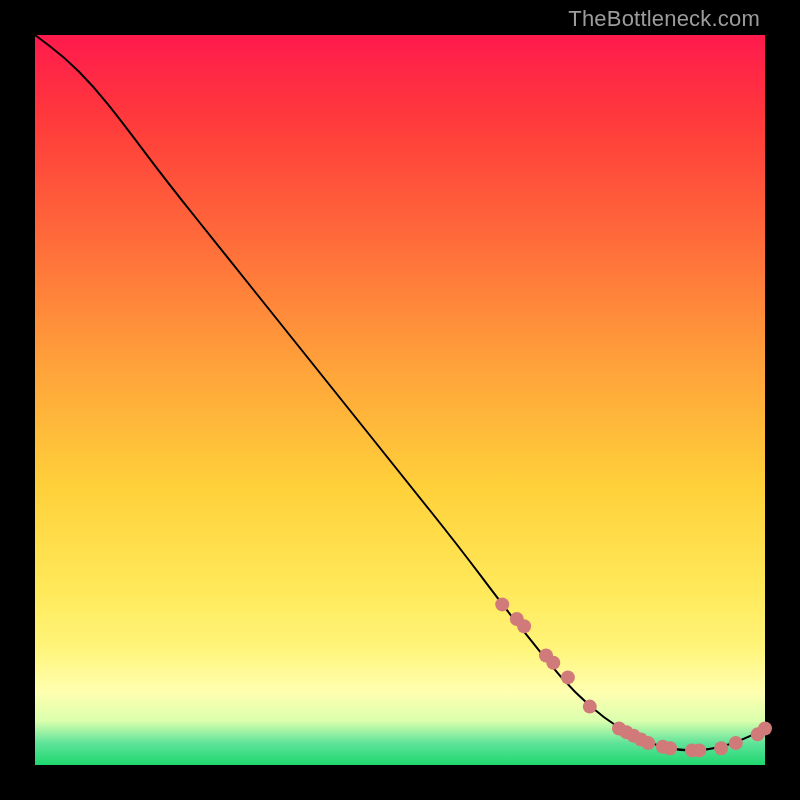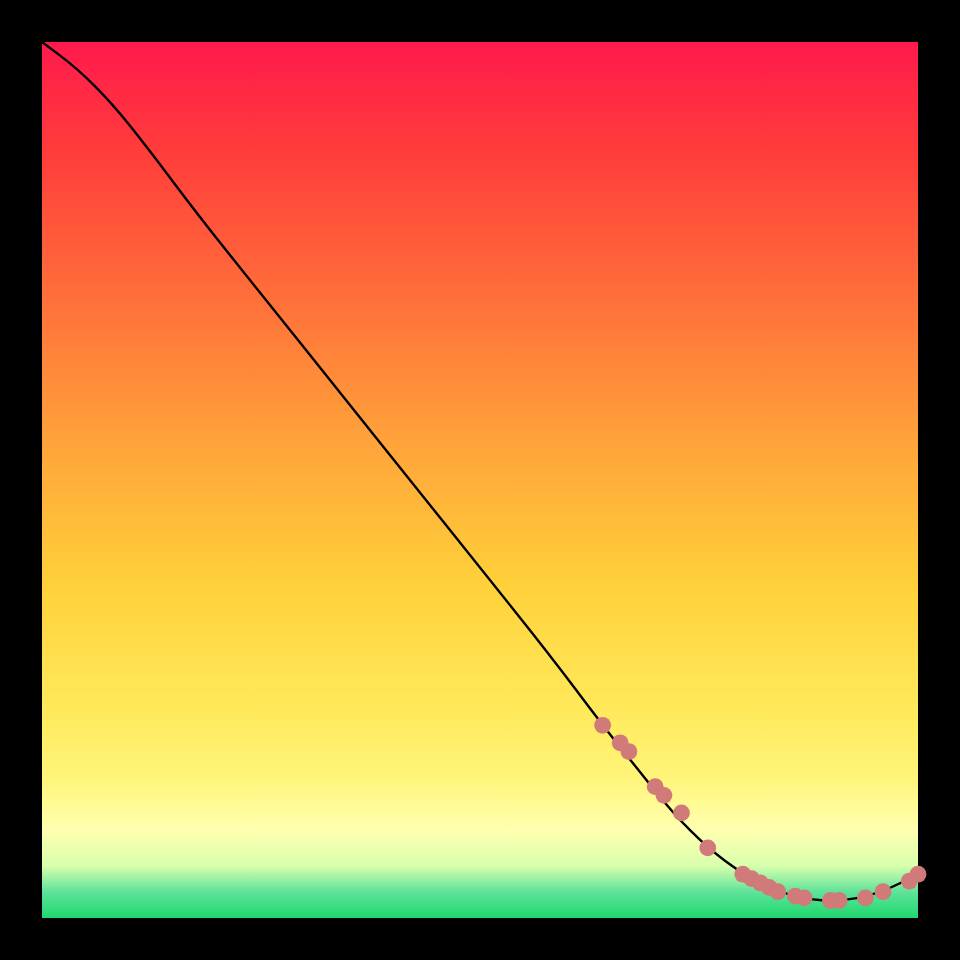--- a/index.html
+++ b/index.html
@@ -64,20 +64,21 @@
   }
   .dot {
     fill: #d17a7a;
     stroke: none;
   }
 </style>
 </head>
 <body>
 
 <div class="stage">
+  <div class="watermark">TheBottleneck.com</div>
   <div class="plot-area">
     <svg class="curve" viewBox="0 0 730 730">
       <path id="curve-path" class="line-path" d="M 0 0 Q 0 0 14.6 10.949999999999989 Q 29.2 21.899999999999977 43.8 36.49999999999994 Q 58.4 51.09999999999991 73 69.34999999999997 Q 87.6 87.60000000000002 109.5 116.80000000000001 Q 131.4 146 160.60000000000002 182.50000000000003 Q 189.8 219.00000000000006 219 255.50000000000003 Q 248.20000000000002 292 277.4 328.5 Q 306.59999999999997 365 335.79999999999995 401.5 Q 365 438 394.2 474.5 Q 423.4 511 445.29999999999995 540.2 Q 467.2 569.4 481.8 587.65 Q 496.40000000000003 605.9 511 624.15 Q 525.6 642.4 540.2 657 Q 554.8 671.6 569.4 682.55 Q 584 693.5 598.5999999999999 700.8 Q 613.1999999999999 708.1 627.8 711.75 Q 642.4 715.4 657 715.4 Q 671.6 715.4 686.2 711.75 Q 700.8 708.1 715.4 700.8 T 730 693.5" stroke="#000000"></path>
       <g id="dots">
           <circle cx="467.2" cy="569.4" r="7" class="dot" fill="#d17a7a"></circle>
           <circle cx="481.8" cy="584" r="7" class="dot" fill="#d17a7a"></circle>
           <circle cx="489.1" cy="591.3" r="7" class="dot" fill="#d17a7a"></circle>
           <circle cx="510.99999999999994" cy="620.5" r="7" class="dot" fill="#d17a7a"></circle>
           <circle cx="518.3" cy="627.8" r="7" class="dot" fill="#d17a7a"></circle>
           <circle cx="532.9" cy="642.4" r="7" class="dot" fill="#d17a7a"></circle>

